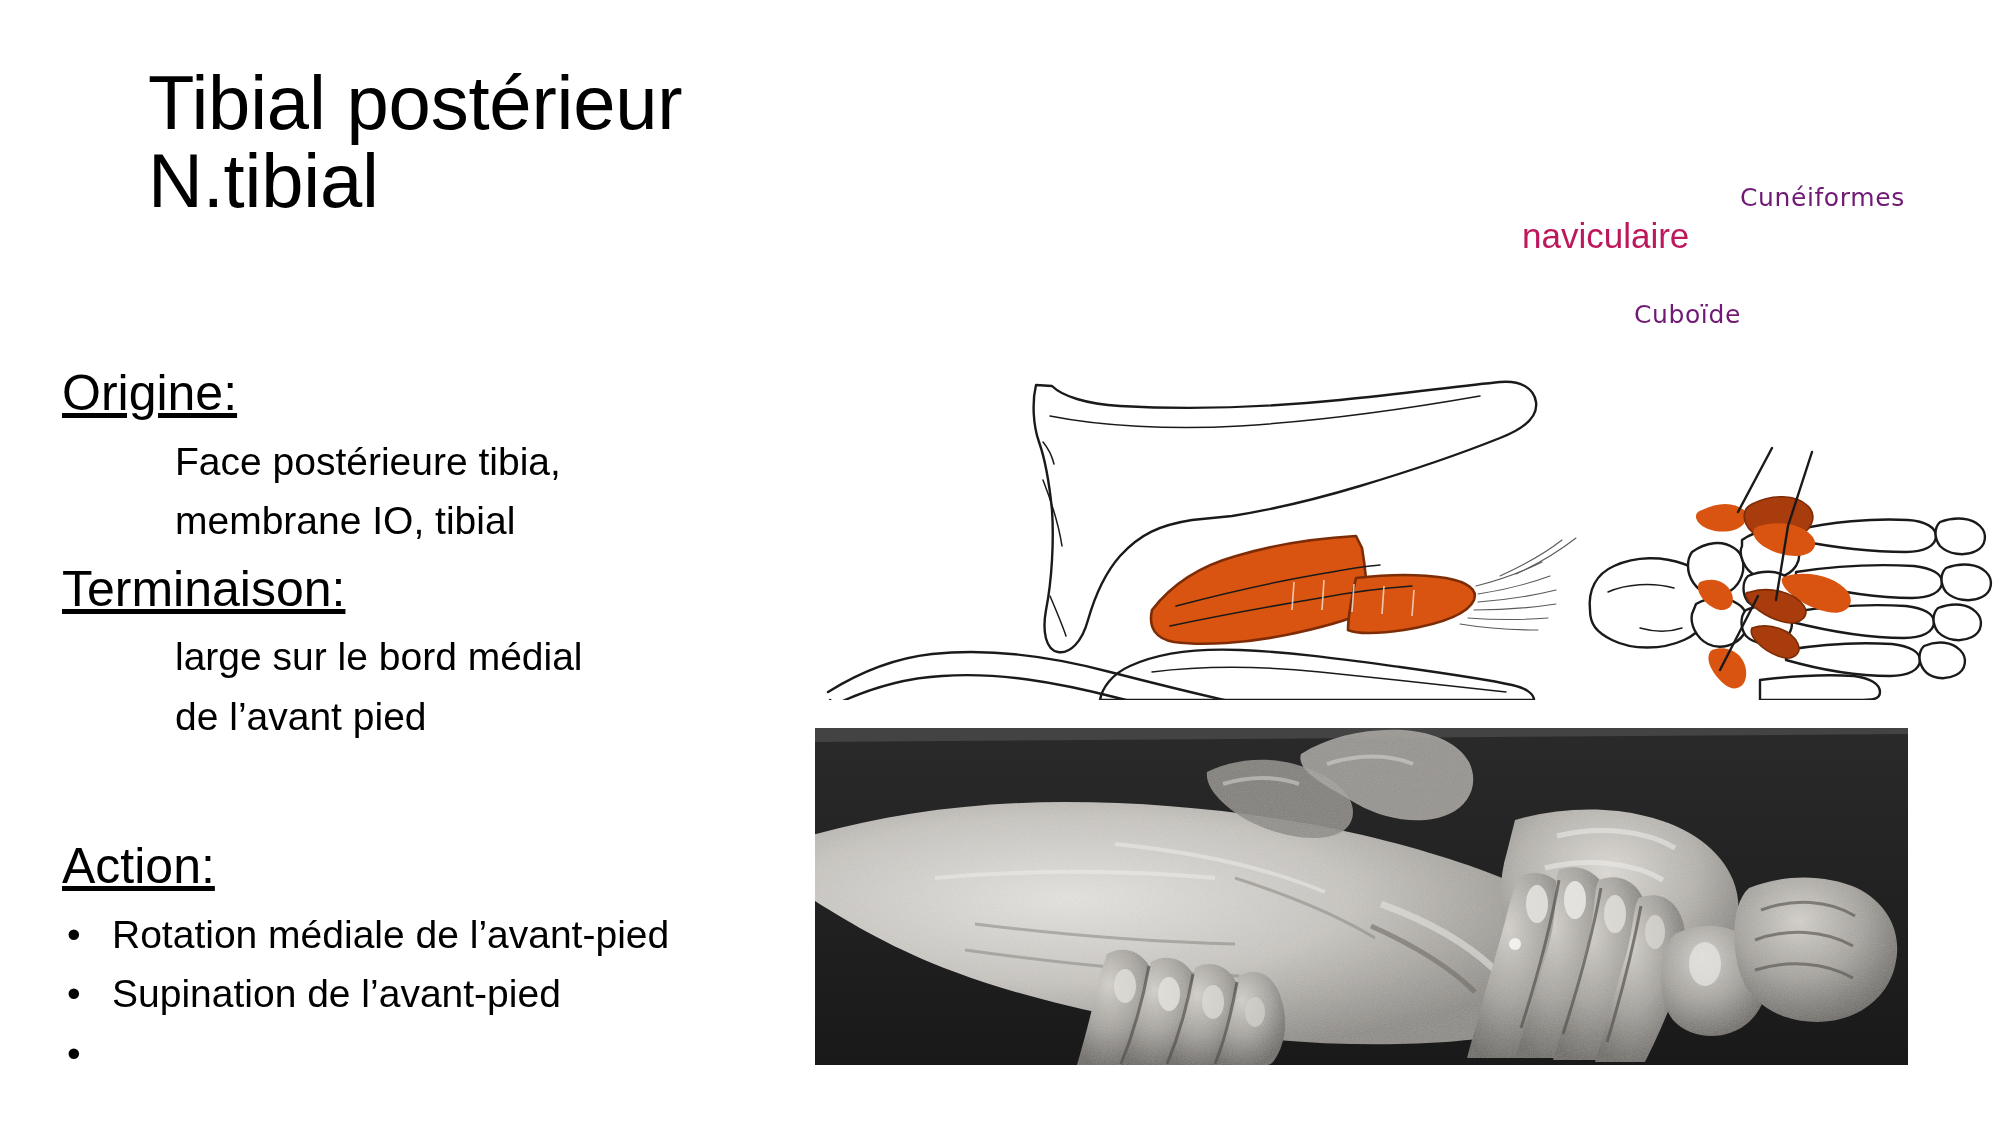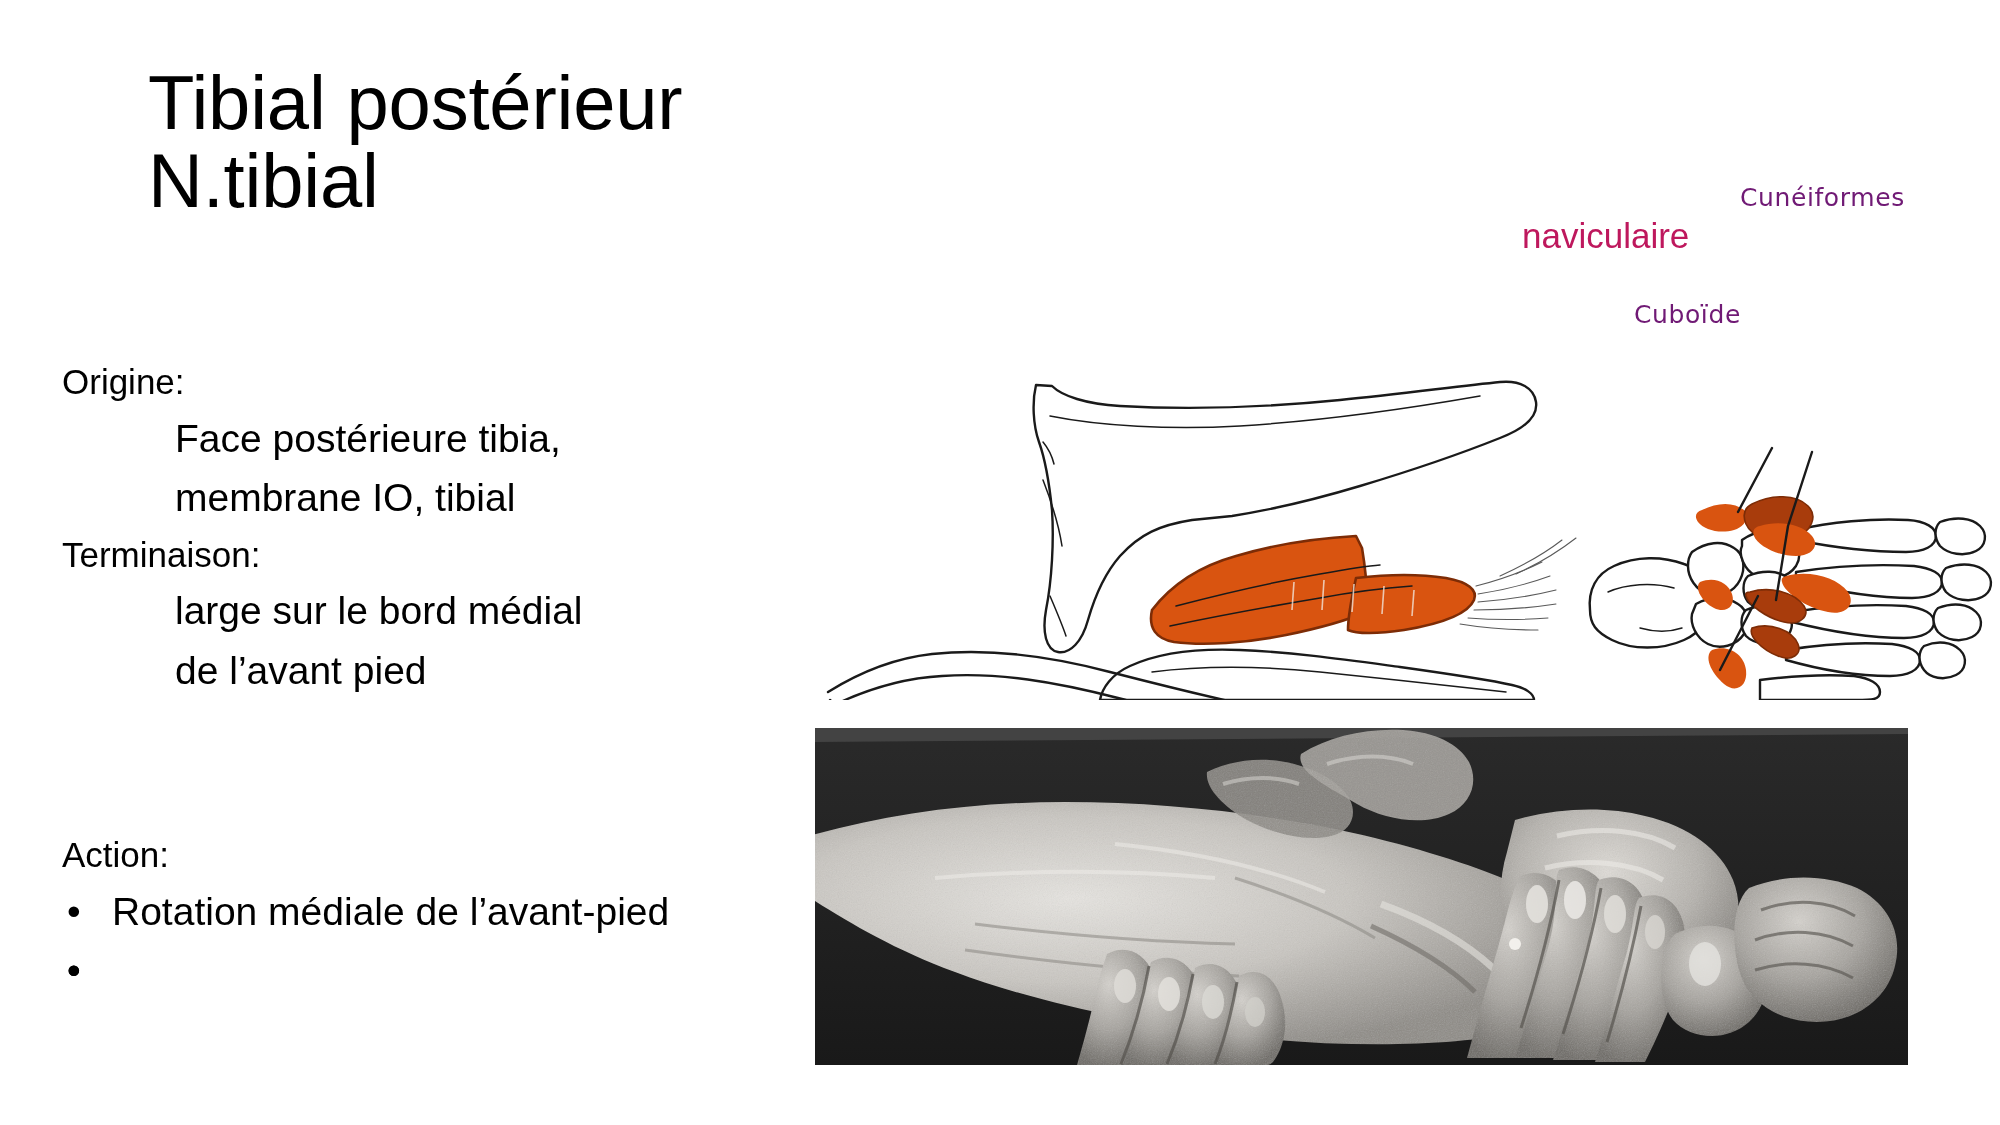--- a/index.html
+++ b/index.html
@@ -41,23 +41,24 @@
     position: absolute;
     left: 62px; top: 355px;
     width: 700px;
   }
   #action-block {
     position: absolute;
     left: 62px; top: 828px;
     width: 700px;
   }
   .heading {
-    font-size: 35px;
+    font-size: 50px;
     line-height: 1.53;
     white-space: nowrap;
+    text-decoration: underline;
   }
   .sub {
     font-size: 39px;
     line-height: 1.53;
     padding-left: 113px;
     white-space: nowrap;
   }
   .bullet-row {
     font-size: 39px;
     line-height: 1.53;
@@ -131,20 +132,21 @@
   <div id="action-block">
     <div class="heading">Action:</div>
 
     <div class="bullet-row">
       <span class="dot">•</span>
       <span>Rotation médiale de l’avant-pied</span>
     </div>
 
     <div class="bullet-row">
       <span class="dot">•</span>
+      <span>Supination de l’avant-pied</span>
     </div>
 
     <div class="bullet-row">
       <span class="dot">•</span>
     </div>
   </div>
 
   <div id="illustration">
     <svg viewBox="0 0 1200 520" width="1200" height="520" aria-hidden="true">
       <defs>

